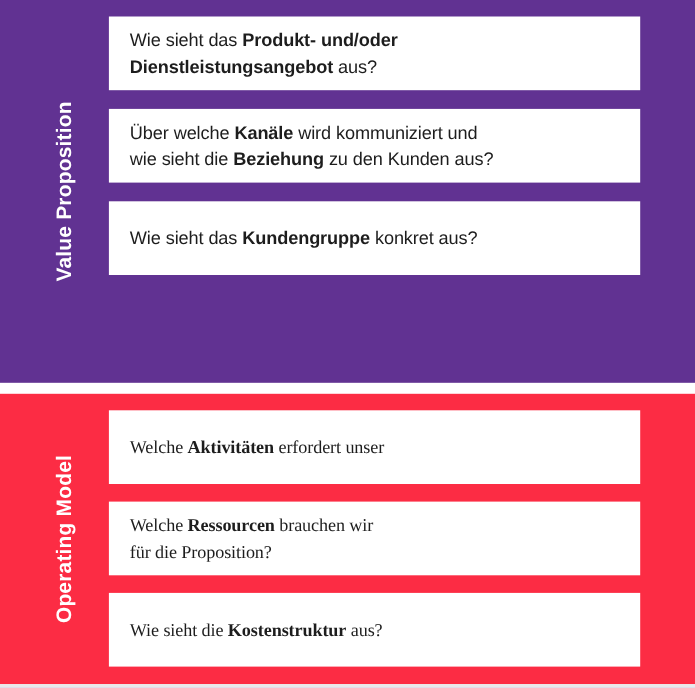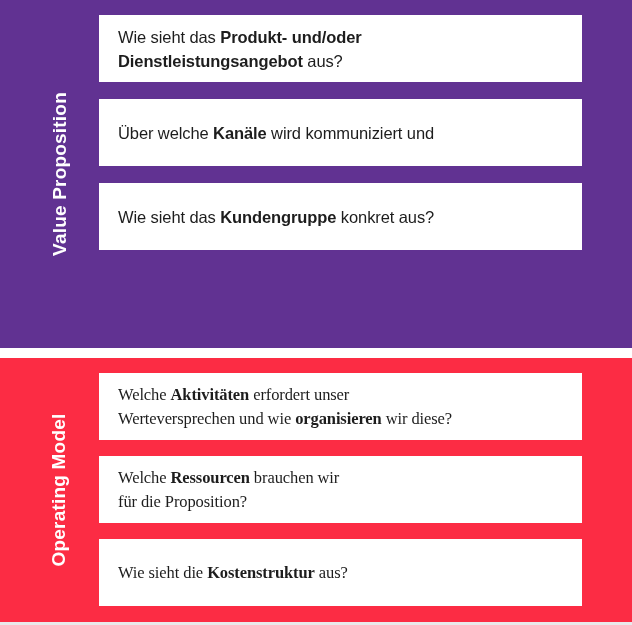--- a/index.html
+++ b/index.html
@@ -51,40 +51,40 @@
     <div>
             <div class="question-line"><span>Wie sieht das </span><b>Produkt- und/oder</b></div>
             <div class="question-line"><b>Dienstleistungsangebot</b><span> aus?</span></div>
           </div>
   </div>
 
 
   <div class="card">
     <div>
             <div class="question-line"><span>Über welche </span><b>Kanäle</b><span> wird kommuniziert und</span></div>
+            <div class="question-line"><span>wie sieht die </span><b>Beziehung</b><span> zu den Kunden aus?</span></div>
           </div>
   </div>
 
   <div class="card">
     <div>
             <div class="question-line"><span>Wie sieht das </span><b>Kundengruppe</b><span> konkret aus?</span></div>
           </div>
   </div>
 </div>
   </div>
 
   <div class="section section-om" style="background: rgb(252, 44, 68);">
     <div class="label-wrap">
       <span class="section-label">Operating Model</span>
     </div>
     <div class="cards">
   <div class="card">
     <div>
             <div class="question-line"><span>Welche </span><b>Aktivitäten</b><span> erfordert unser</span></div>
-            <div class="question-line"><span>Werteversprechen und wie </span><b>organisieren</b><span> wir diese?</span></div>
           </div>
   </div>
 
   <div class="card">
     <div>
             <div class="question-line"><span>Welche </span><b>Ressourcen</b><span> brauchen wir</span></div>
             <div class="question-line"><span>für die Proposition?</span></div>
           </div>
   </div>
 

